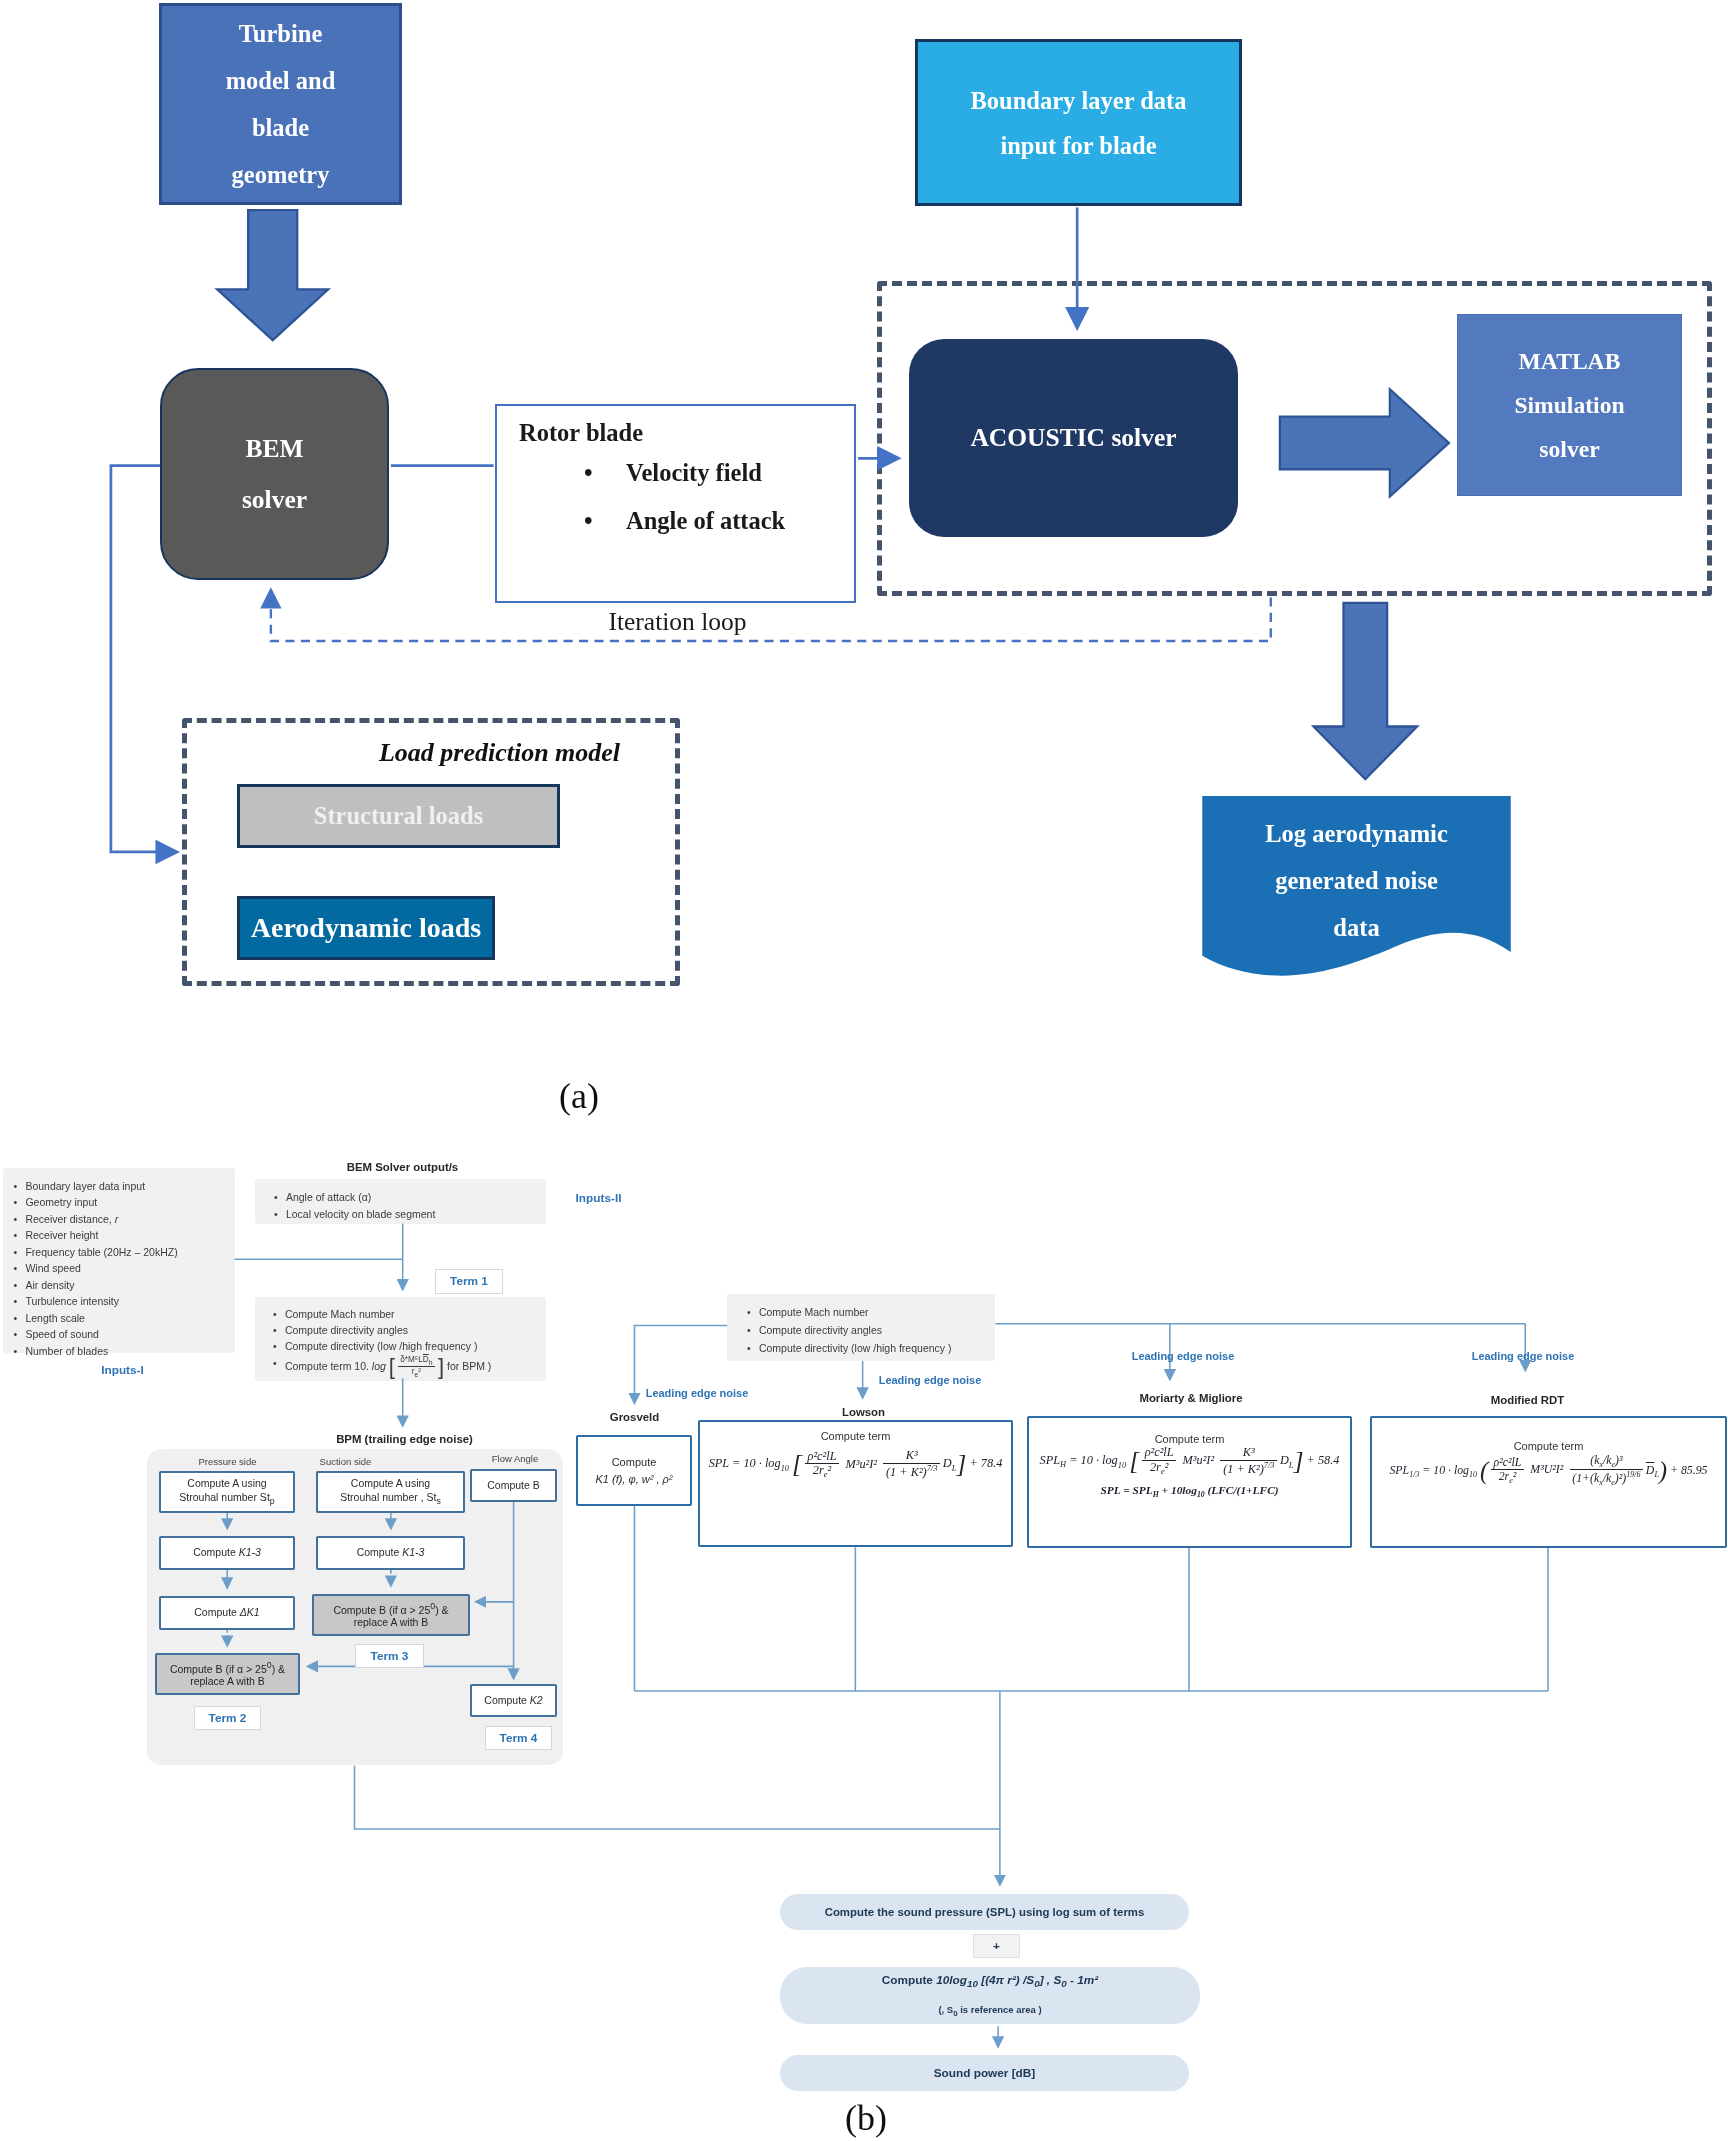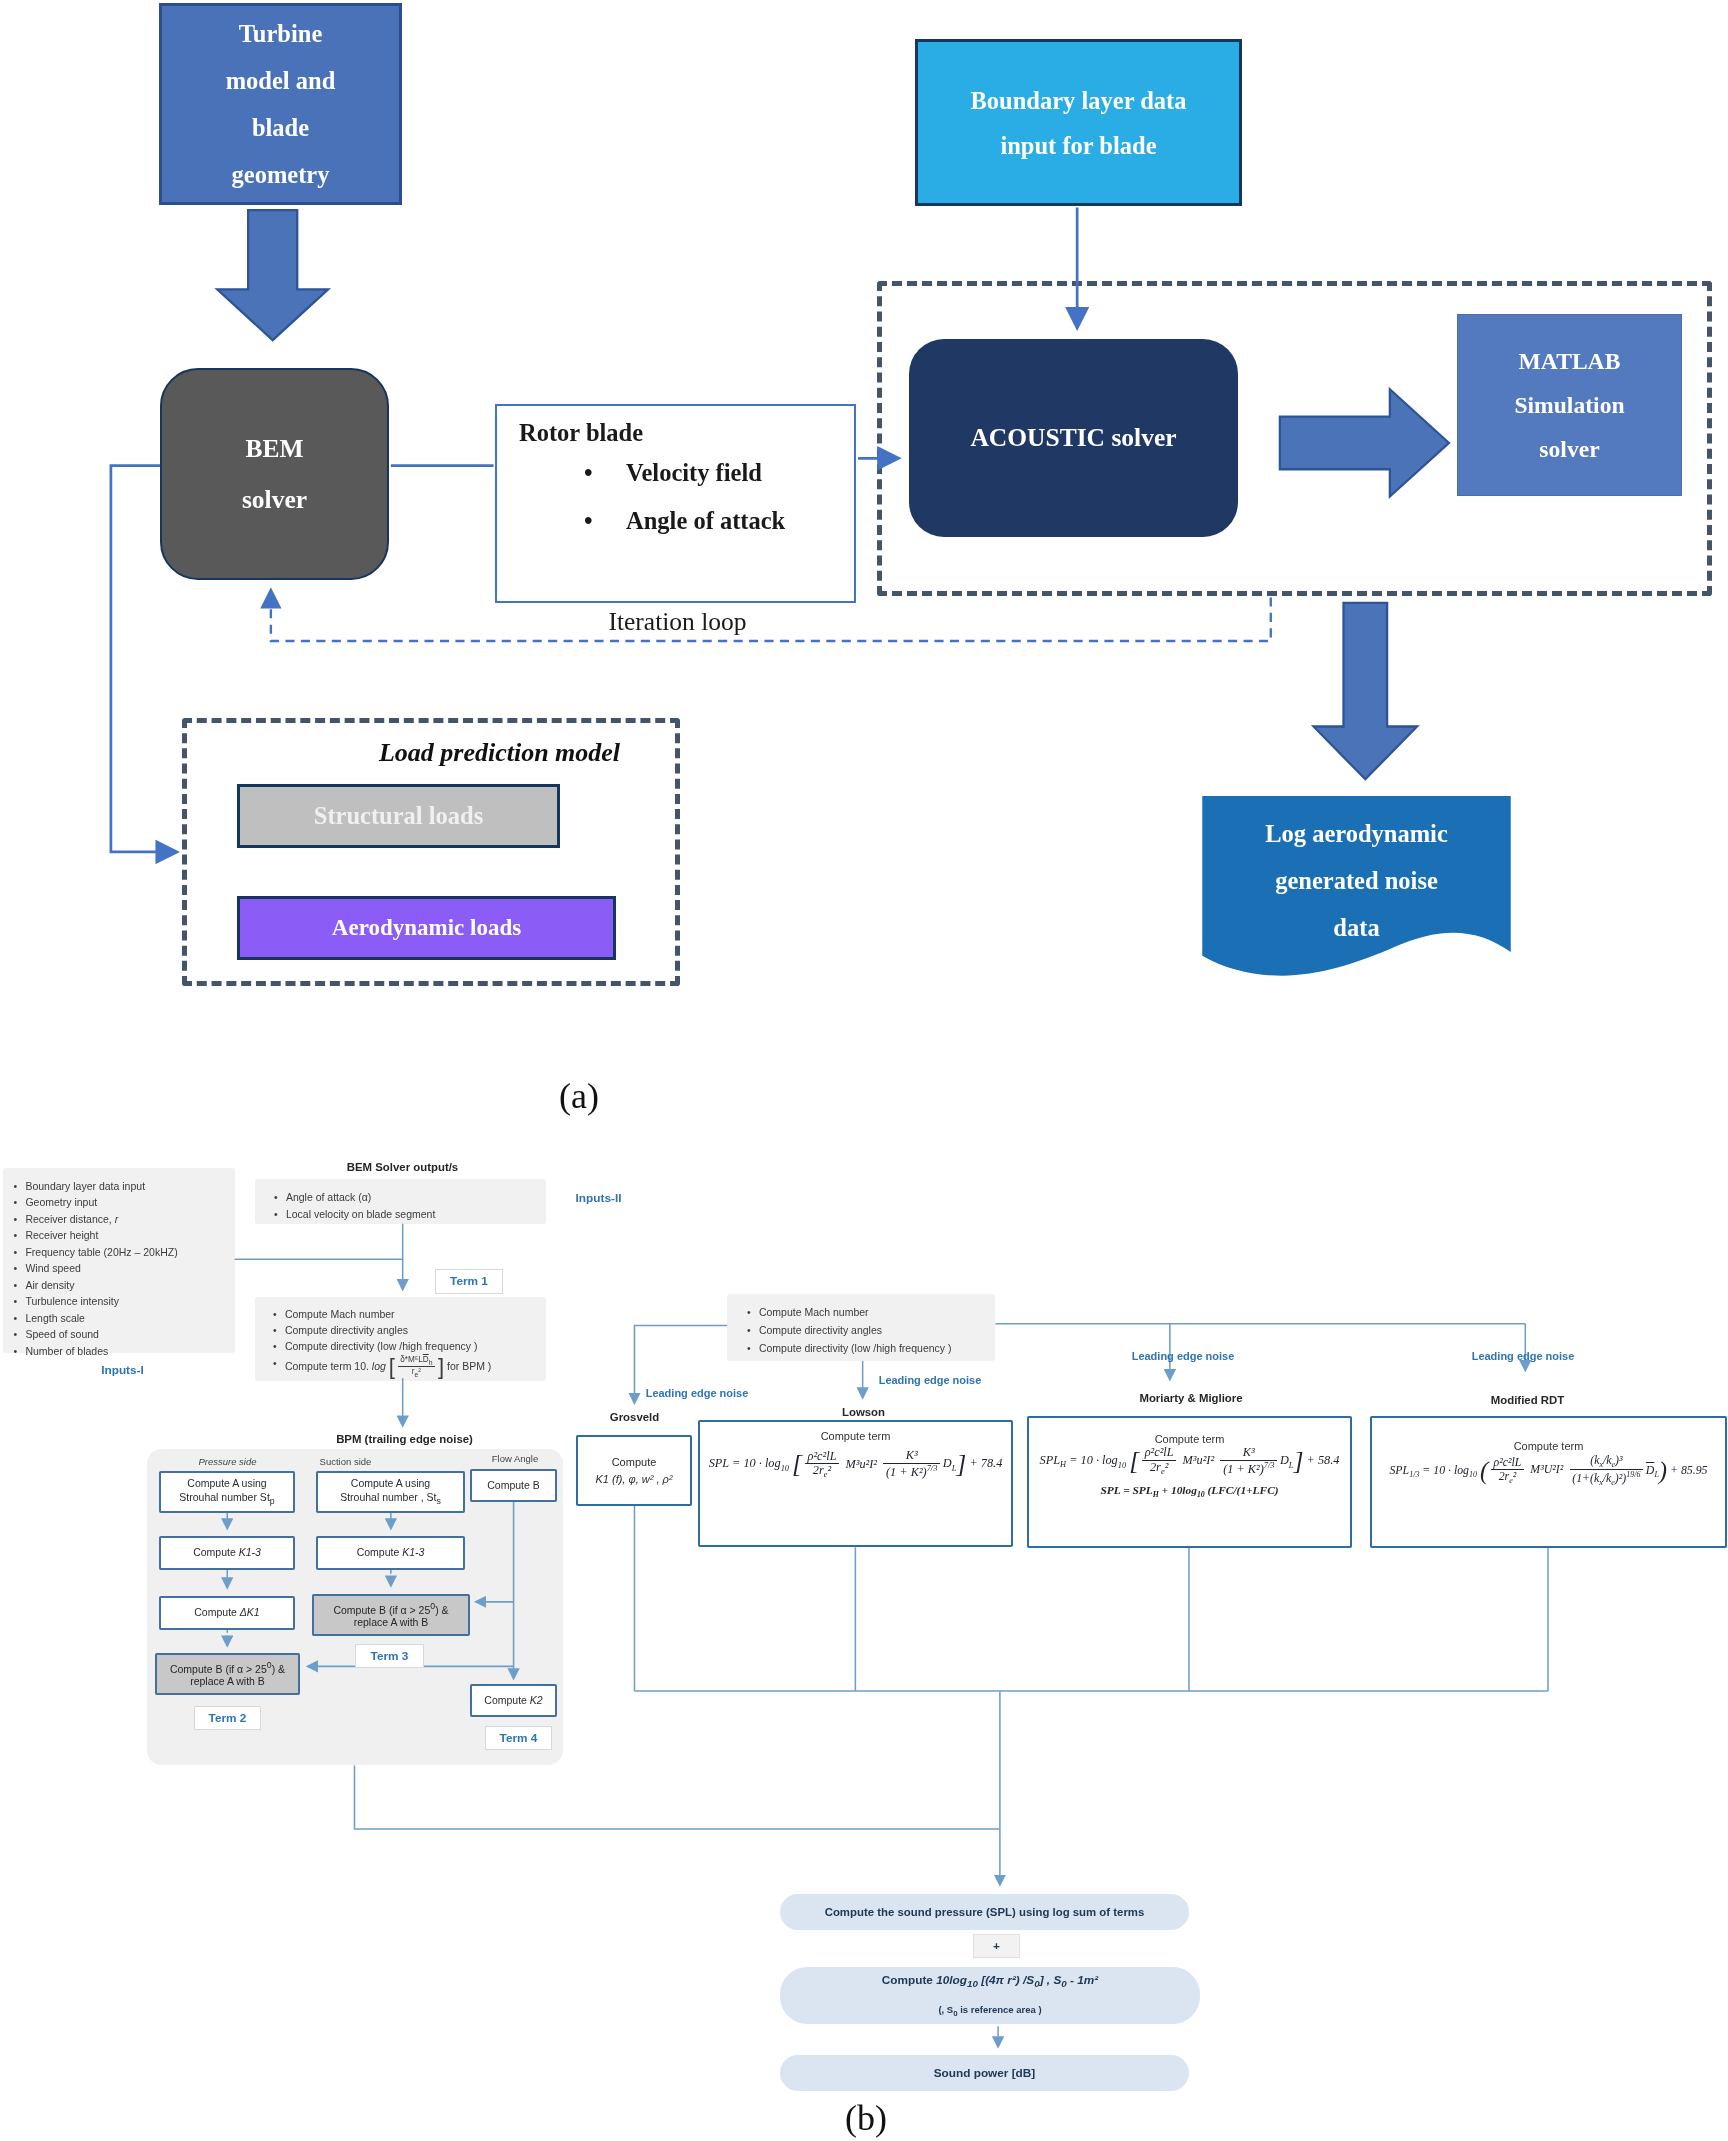--- a/index.html
+++ b/index.html
@@ -136,21 +136,21 @@
       <span class="ln">MATLAB</span>
       <span class="ln">Simulation</span>
       <span class="ln">solver</span>
     </div>
 
   <div class="abs dotted z0" style="left:182px;top:718px;width:498px;height:268px;"></div>
   <div class="z2 serif" style="left:327px;top:738px;width:345px;text-align:center;font-size:26px;font-weight:bold;font-style:italic;color:#111;">Load prediction model</div>
   <div class="abox z2" style="left:237px;top:784px;width:323px;height:64px;background:#bfbfbf;border:3.2px solid #17365d;font-size:24.5px;color:#eef0f2;">
     <span>Structural loads</span>
   </div>
-  <div class="abox z2" style="left:237px;top:896px;width:379px;height:64px;background:#8b5cf6;border:3.2px solid #17365d;font-size:23px;">
+  <div class="abox z2" style="left:237px;top:896px;width:258px;height:64px;background:#0369a1;border:3.2px solid #17365d;font-size:28px;">
     <span>Aerodynamic loads</span>
   </div>
 
   <div class="z2" style="left:1202px;top:796px;width:309px;height:186px;">
     <svg width="309" height="186" viewBox="0 0 340 205">
       <path d="M0,0 H340 V172 C300,143 258,146 213,166 C170,185 128,198 88,198 C56,198 26,191 0,176 Z" fill="#1b6fb5"></path>
     </svg>
     <div class="abox" style="left:0;top:16.4px;width:309px;height:136px;position:absolute;font-size:24.5px;line-height:47px;background:transparent;">
         <span class="ln">Log aerodynamic</span>
         <span class="ln">generated noise</span>
@@ -202,21 +202,21 @@
     </ul>
 
   <div class="bluelab z2" style="left:640px;top:1387px;width:114px;font-size:11px;">Leading edge noise</div>
   <div class="bluelab z2" style="left:873px;top:1374px;width:114px;font-size:11px;">Leading edge noise</div>
   <div class="bluelab z2" style="left:1126px;top:1350px;width:114px;font-size:11px;">Leading edge noise</div>
   <div class="bluelab z2" style="left:1466px;top:1350px;width:114px;font-size:11px;">Leading edge noise</div>
 
   <div class="btitle z2" style="left:291px;top:1433px;width:227px;font-size:11.4px;">BPM (trailing edge noise)</div>
   <div class="panel z0 abs" style="left:147px;top:1449px;width:416px;height:316px;border-radius:14.5px;background:#f0f0f0;"></div>
 
-  <div class="bhead z2" style="left:182px;top:1456px;width:91px;font-style:italic;">Pressure side</div>
+  <div class="bhead z2" style="left:182px;top:1456px;width:91px;">Pressure side</div>
   <div class="bhead z2" style="left:300px;top:1456px;width:91px;">Suction side</div>
   <div class="bhead z2" style="left:465px;top:1453px;width:100px;">Flow Angle</div>
 
   <div class="wbox z2" style="left:159px;top:1471px;width:136px;height:42px;font-size:10.5px;">
       <span>Compute A using<br>Strouhal number St<sub>p</sub></span>
     </div>
   <div class="wbox z2" style="left:159px;top:1536px;width:136px;height:34px;font-size:10.5px;">
       <span>Compute <i>K1-3</i></span>
     </div>
   <div class="wbox z2" style="left:159px;top:1596px;width:136px;height:34px;font-size:10.5px;">

